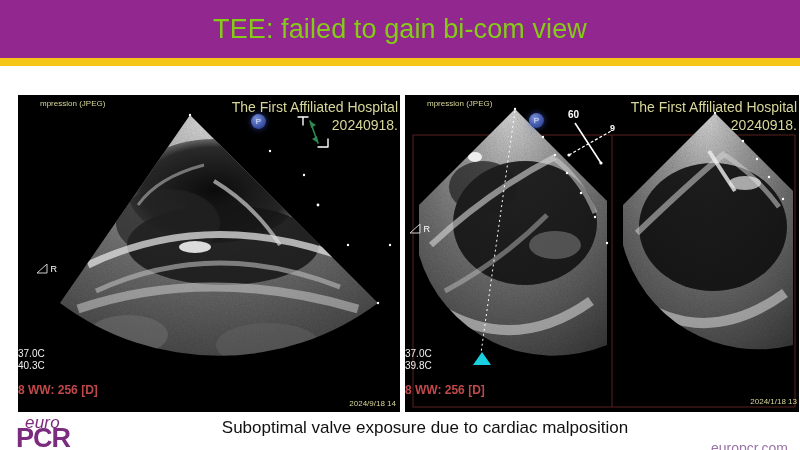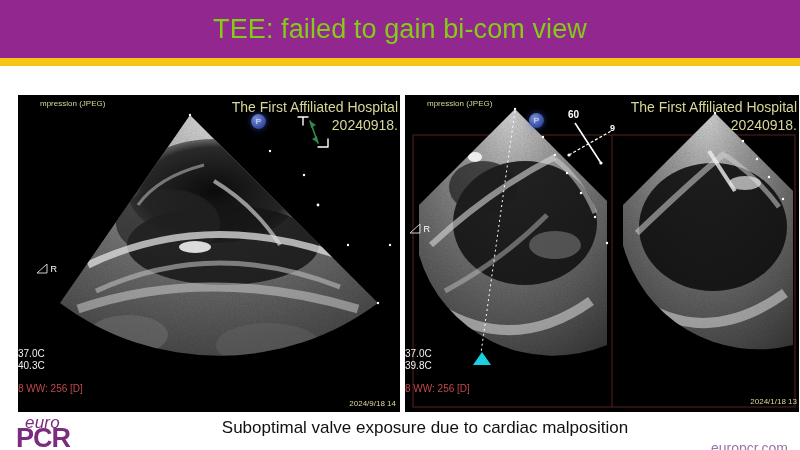--- a/index.html
+++ b/index.html
@@ -81,22 +81,23 @@
     left: 0px;
     color: #f0f0f0;
     font-size: 10px;
     line-height: 1.18;
     white-space: nowrap;
   }
   .us-ww {
     position: absolute;
     left: 0px;
     color: #c0484a;
-    font-size: 10px;
-    white-space: nowrap;
+    font-size: 12px;
+    white-space: nowrap;
+    font-weight: bold;
   }
   .us-stamp {
     position: absolute;
     color: #d8d79a;
     font-size: 8px;
     white-space: nowrap;
     text-align: center;
   }
 
   

